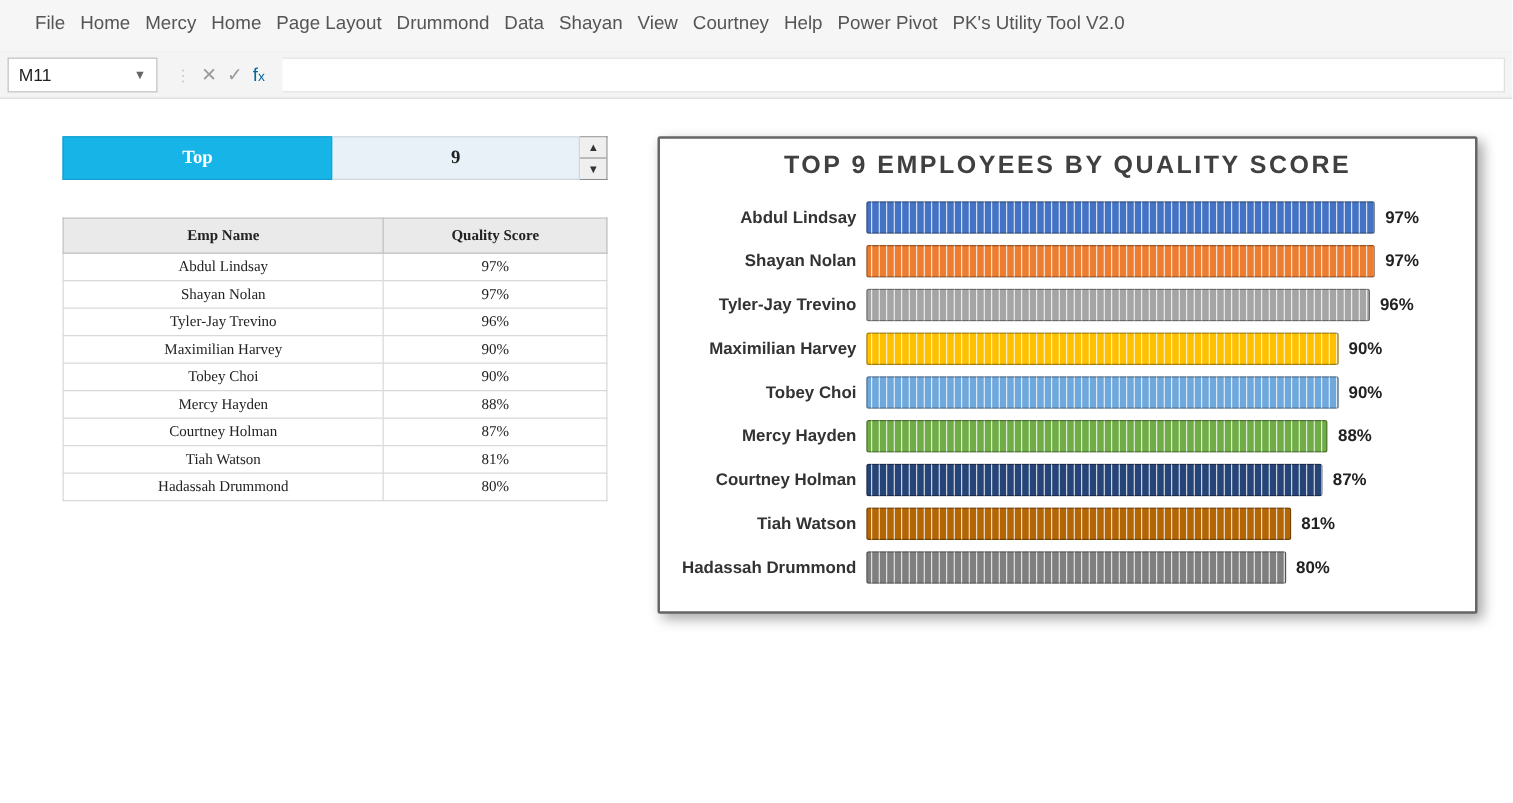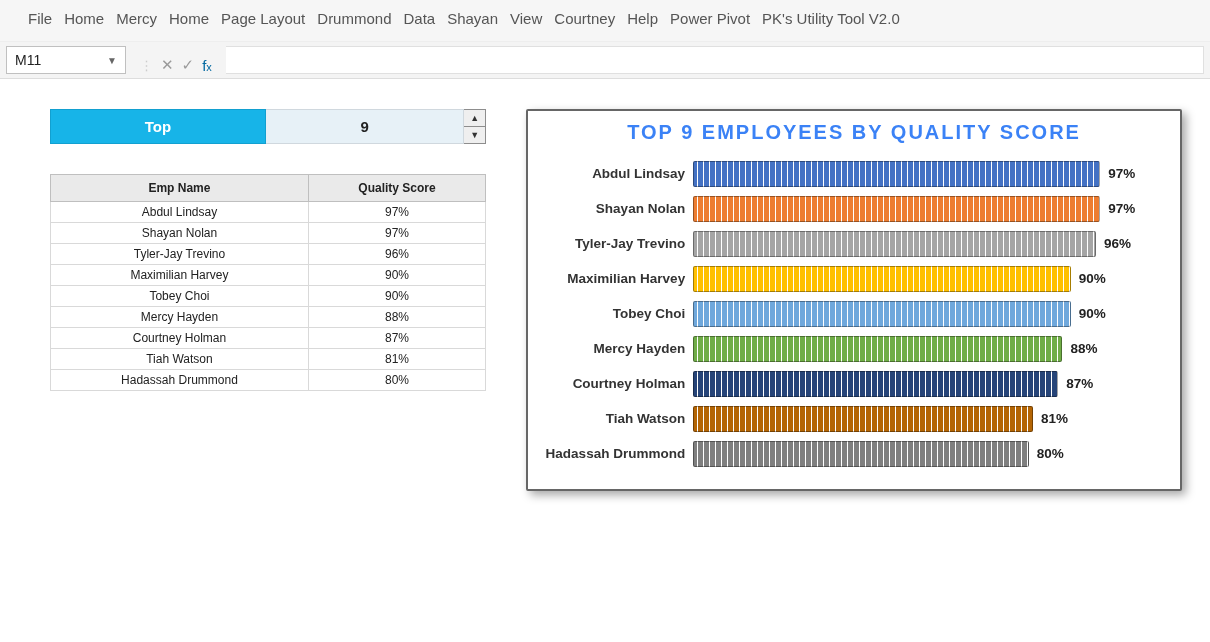--- a/index.html
+++ b/index.html
@@ -20,21 +20,21 @@
       padding: 10px 28px 14px 28px;
       background: #f6f6f6;
       border-bottom: 1px solid #eee;
       font-size: 15px;
       color: #555;
     }
     .menu-item { cursor: pointer; }
     
     .formula-bar {
       display: flex;
-      align-items: flex-end;
+      align-items: center;
       padding: 4px 6px;
       border-bottom: 1px solid #ddd;
       background: #f4f4f4;
       gap: 6px;
     }
     .name-box {
       width: 120px;
       height: 28px;
       border: 1px solid #c0c0c0;
       background: #fff;
@@ -56,21 +56,21 @@
       border: 1px solid #e0e0e0; border-left: none;
       background: #fff;
     }
     
     .workspace {
       display: flex;
       padding: 30px 28px 10px 50px;
       gap: 40px;
       align-items: flex-start;
     }
-    .left-col { width: 439px; }
+    .left-col { width: 439px; font-family: Liberation Serif, serif; }
     
     .top-selector { display: flex; margin-bottom: 30px; }
     .top-btn {
       flex: 0 0 216px;
       background: #17b4e8;
       color: #fff;
       text-align: center;
       font-weight: 600;
       font-size: 15px;
       padding: 8px 0;
@@ -122,21 +122,21 @@
       border-radius: 2px;
       box-shadow: 4px 4px 10px rgba(0,0,0,0.35);
       padding: 8px 10px 18px 10px;
       background: #fff;
     }
     .chart-title {
       text-align: center;
       font-weight: 800;
       font-size: 20px;
       letter-spacing: 2px;
-      color: #3b82f6;
+      color: #404040;
       margin: 2px 0 12px 0;
     }
     .bar-row {
       display: flex;
       align-items: center;
       height: 35px;
     }
     .bar-label {
       width: 155px;
       text-align: right;

